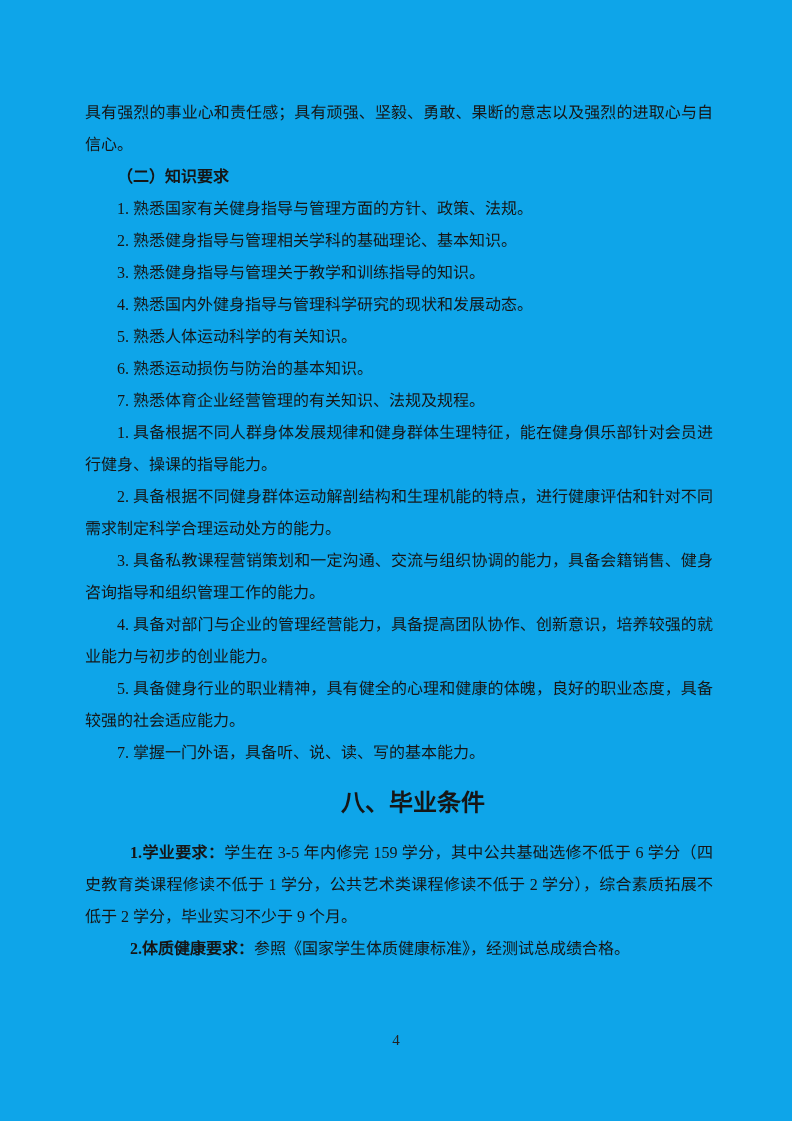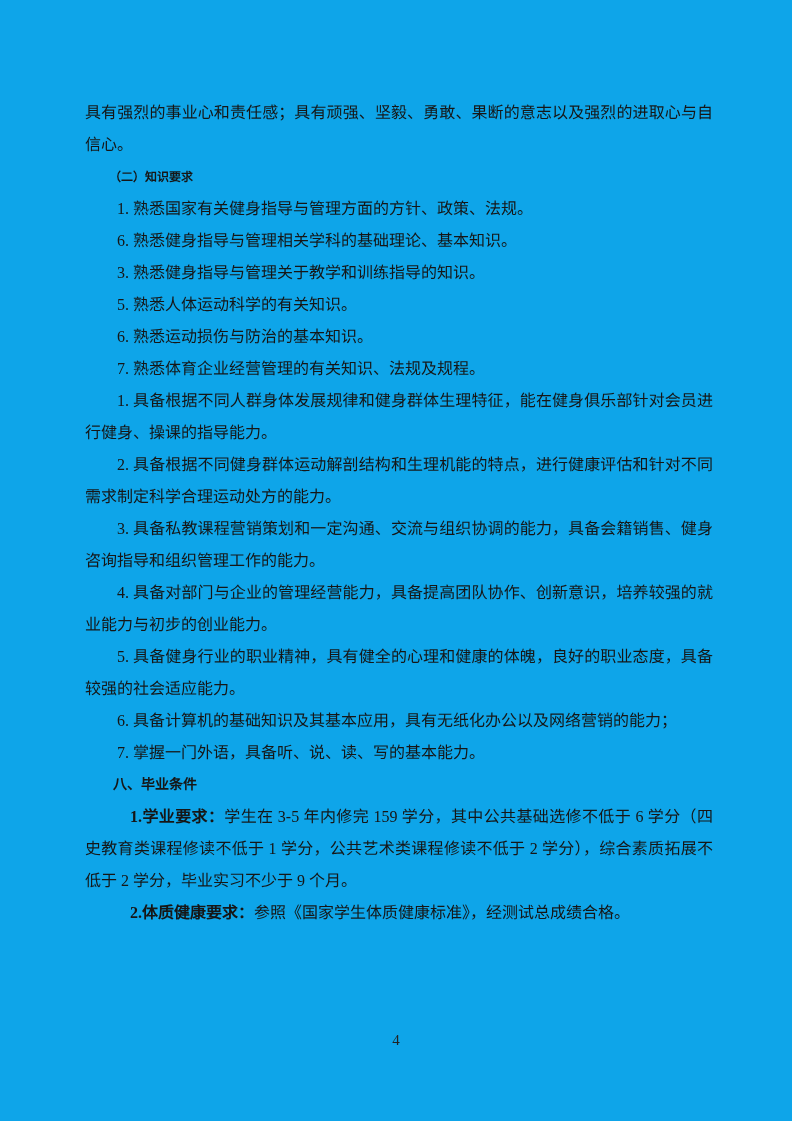--- a/index.html
+++ b/index.html
@@ -28,33 +28,33 @@
   }
   .content p {
     margin: 0;
     text-indent: 2em;
   }
   .content p.continuation {
     text-indent: 0;
   }
   .sec-heading {
     margin: 0;
-    font-size: 12px;
+    font-size: 16px;
     font-weight: bold;
     line-height: 32px;
     text-indent: 2em;
     text-align: left;
   }
   .chapter-heading {
-    margin: 0;
-    font-size: 14px;
+    margin: 18px;
+    font-size: 24px;
     font-weight: bold;
     line-height: 32px;
     text-indent: 28px;
-    text-align: left;
+    text-align: center;
   }
   .grad-label {
     font-weight: bold;
     margin-left: 13px;
   }
   .page-number {
     position: absolute;
     top: 1030px;
     left: 0;
     width: 100%;
@@ -68,33 +68,33 @@
 <body>
 
 <div class="page">
   <div class="content">
 
     <p class="continuation">具有强烈的事业心和责任感；具有顽强、坚毅、勇敢、果断的意志以及强烈的进取心与自信心。</p>
 
     <h3 class="sec-heading">（二）知识要求</h3>
 
     <p>1. 熟悉国家有关健身指导与管理方面的方针、政策、法规。</p>
-    <p>6. 熟悉健身指导与管理相关学科的基础理论、基本知识。</p>
+    <p>2. 熟悉健身指导与管理相关学科的基础理论、基本知识。</p>
     <p>3. 熟悉健身指导与管理关于教学和训练指导的知识。</p>
+    <p>4. 熟悉国内外健身指导与管理科学研究的现状和发展动态。</p>
     <p>5. 熟悉人体运动科学的有关知识。</p>
     <p>6. 熟悉运动损伤与防治的基本知识。</p>
     <p>7. 熟悉体育企业经营管理的有关知识、法规及规程。</p>
 
 
     <p>1. 具备根据不同人群身体发展规律和健身群体生理特征，能在健身俱乐部针对会员进行健身、操课的指导能力。</p>
     <p>2. 具备根据不同健身群体运动解剖结构和生理机能的特点，进行健康评估和针对不同需求制定科学合理运动处方的能力。</p>
     <p>3. 具备私教课程营销策划和一定沟通、交流与组织协调的能力，具备会籍销售、健身咨询指导和组织管理工作的能力。</p>
     <p>4. 具备对部门与企业的管理经营能力，具备提高团队协作、创新意识，培养较强的就业能力与初步的创业能力。</p>
     <p>5. 具备健身行业的职业精神，具有健全的心理和健康的体魄，良好的职业态度，具备较强的社会适应能力。</p>
-    <p>6. 具备计算机的基础知识及其基本应用，具有无纸化办公以及网络营销的能力；</p>
     <p>7. 掌握一门外语，具备听、说、读、写的基本能力。</p>
 
     <h2 class="chapter-heading">八、毕业条件</h2>
 
     <p><b class="grad-label">1.学业要求：</b><span>学生在 3-5 年内修完 159 学分，其中公共基础选修不低于 6 学分（四史教育类课程修读不低于 1 学分，公共艺术类课程修读不低于 2 学分），综合素质拓展不低于 2 学分，毕业实习不少于 9 个月。</span></p>
 
     <p><b class="grad-label">2.体质健康要求：</b><span>参照《国家学生体质健康标准》，经测试总成绩合格。</span></p>
 
   </div>
 

